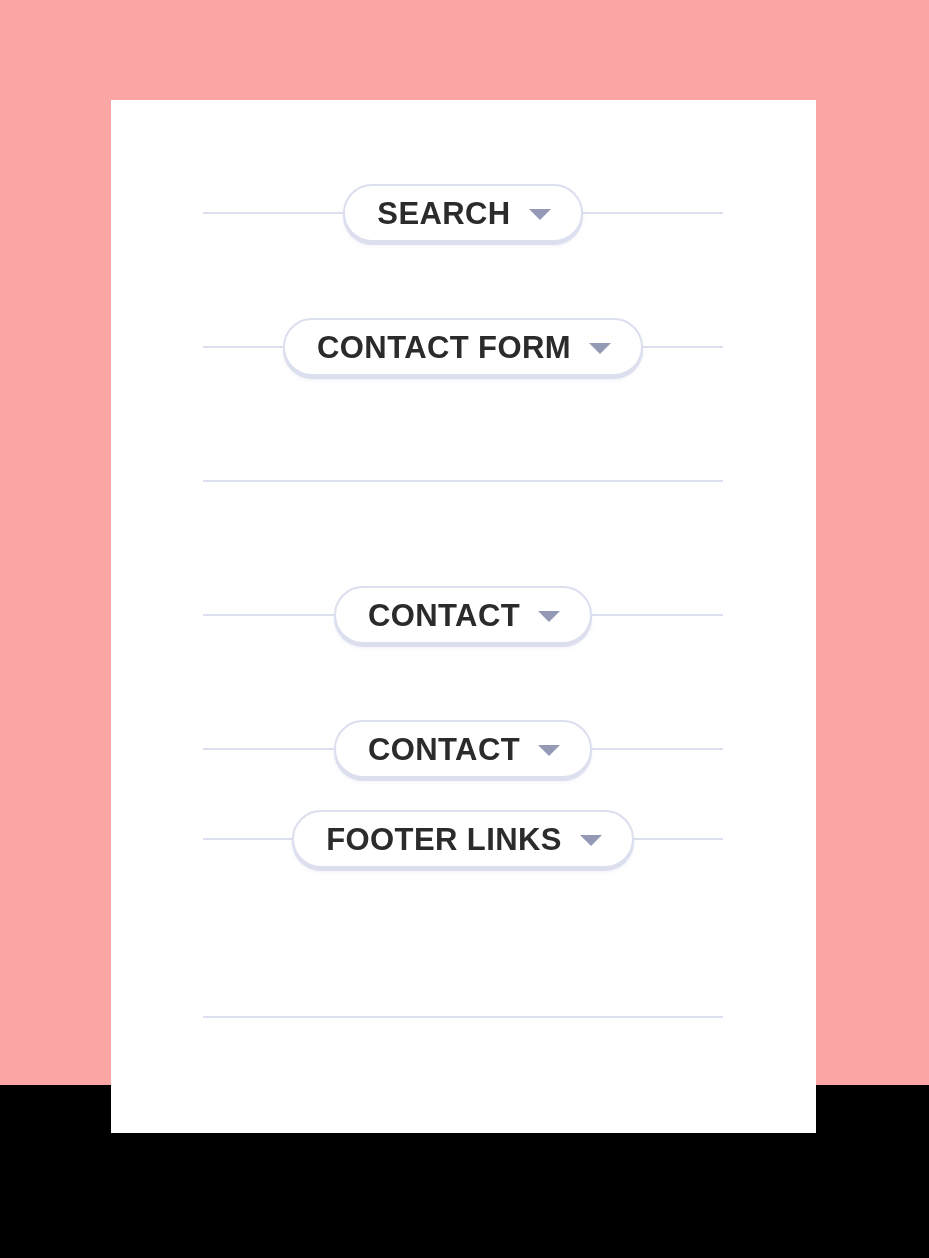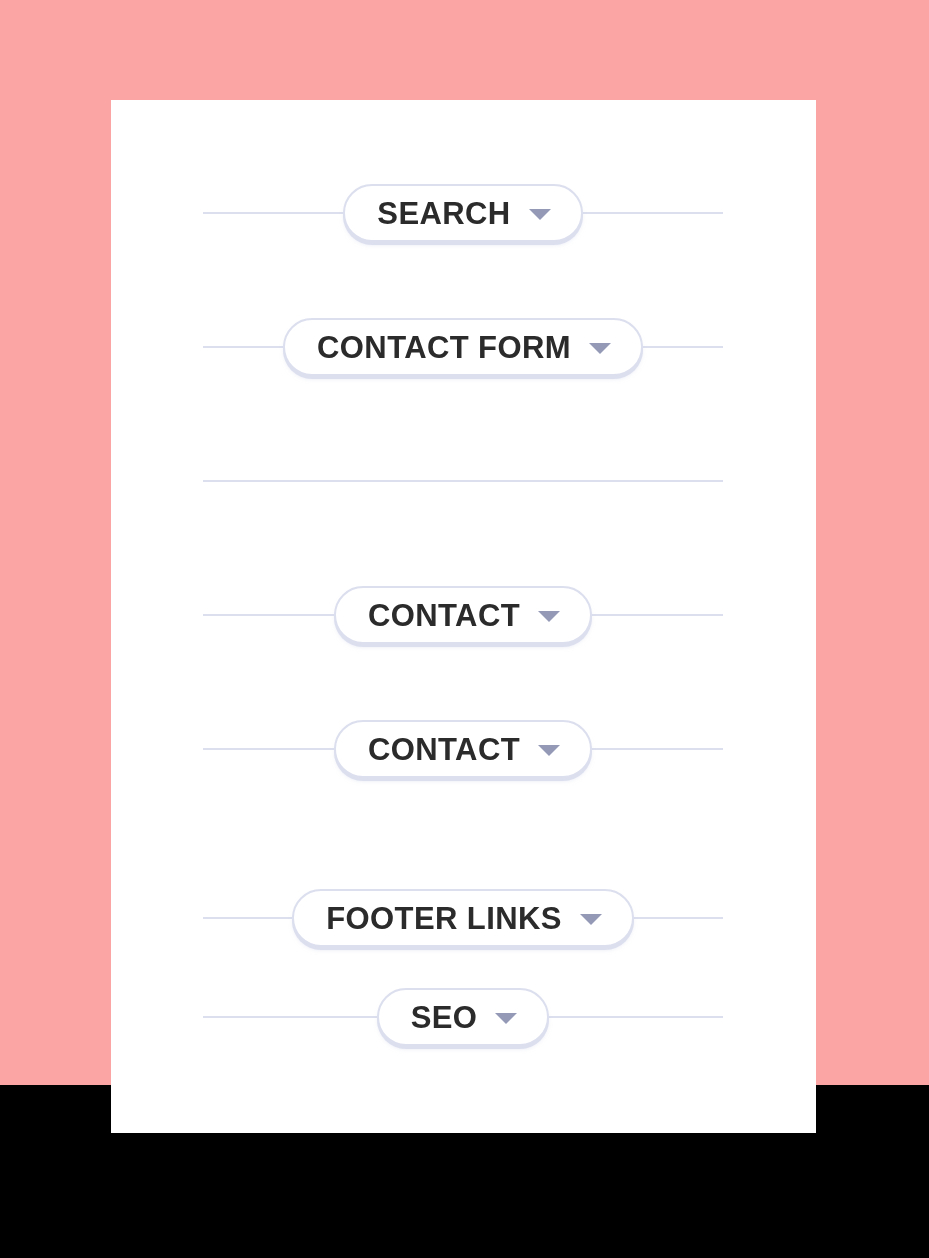--- a/index.html
+++ b/index.html
@@ -87,21 +87,21 @@
     flex: 0 0 auto;
     margin-top: 3px;
   }
 
   
   .row-0 { top: 78px;  }
   .row-1 { top: 212px; justify-content: space-between; }
   .row-2 { top: 346px; }
   .row-3 { top: 480px; }
   .row-4 { top: 614px; }
-  .row-5 { top: 783px; }
+  .row-5 { top: 704px; }
   .row-6 { top: 882px; }
 </style>
 </head>
 <body>
 
 <div id="page">
 
   <div id="card">
 
     <div class="section-row row-0">
@@ -149,21 +149,17 @@
       <div class="rule"></div>
       <button class="pill">
         <span class="pill-label">FOOTER LINKS</span>
         <span class="caret"></span>
       </button>
       <div class="rule"></div>
     </div>
 
     <div class="section-row row-6">
       <div class="rule"></div>
-      <button class="pill">
-        <span class="pill-label">SEO</span>
-        <span class="caret"></span>
-      </button>
       <div class="rule"></div>
     </div>
 
   </div>
 </div>
 
 </body></html>

